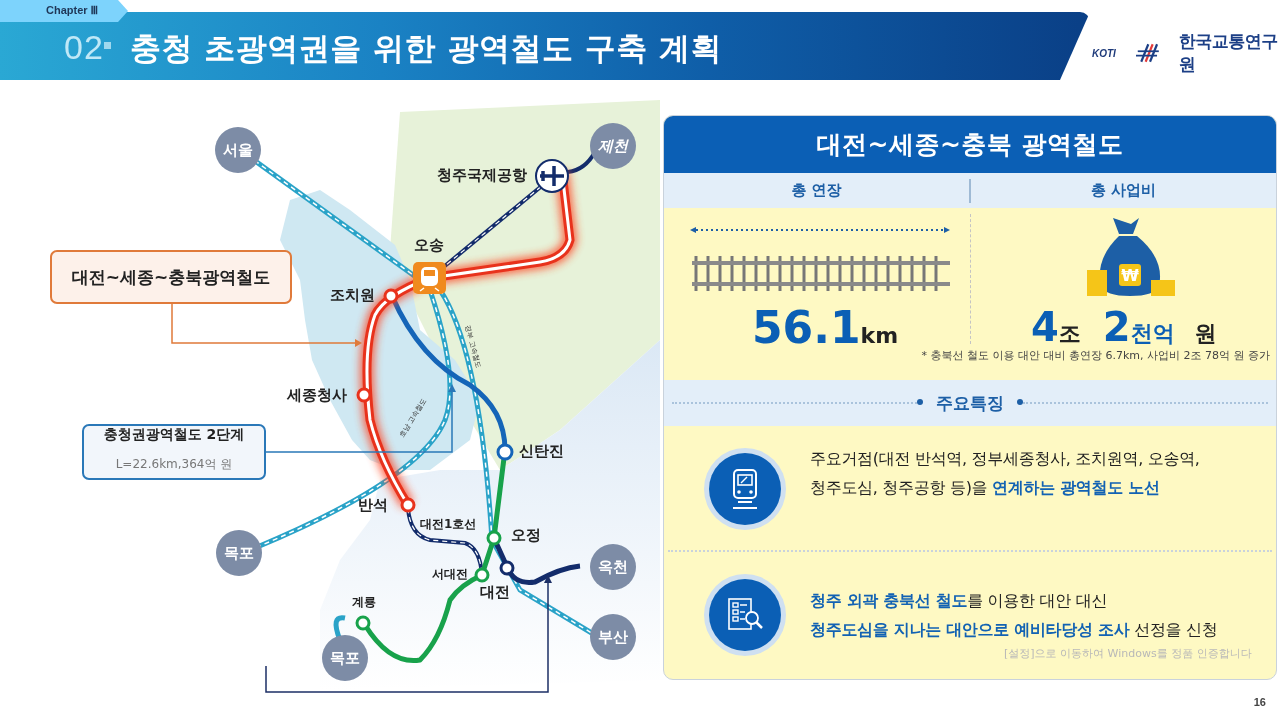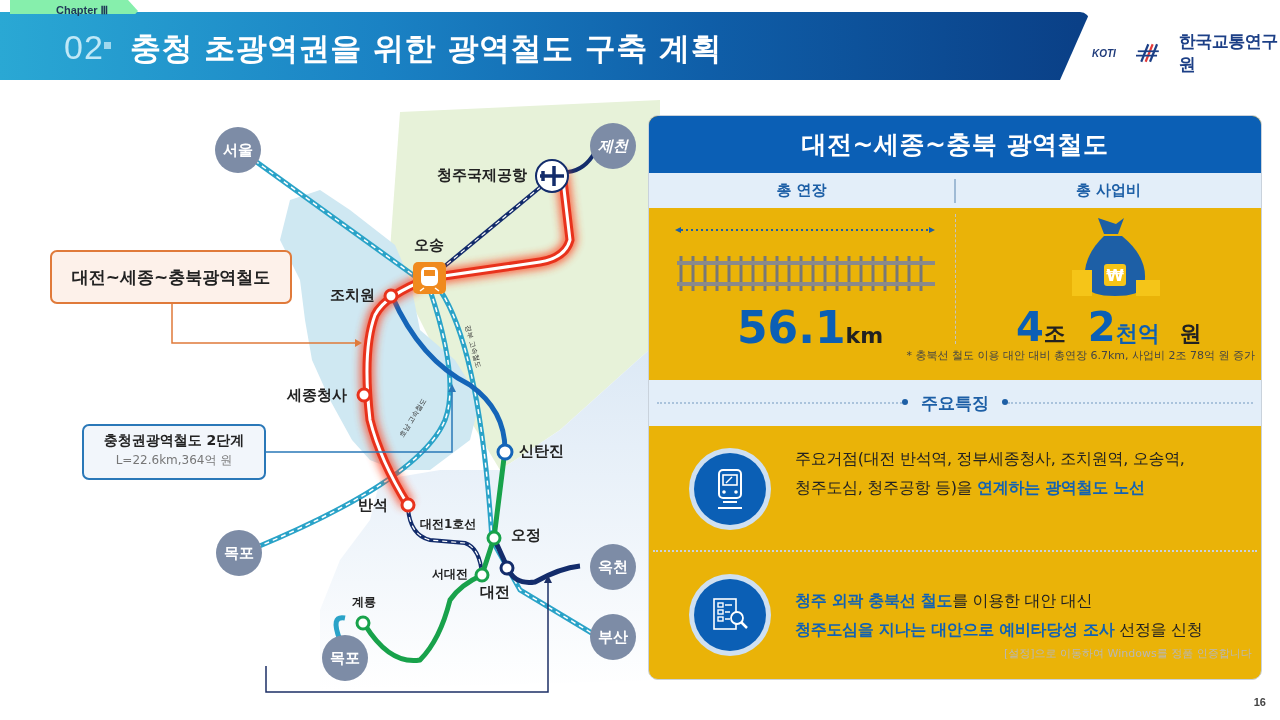--- a/index.html
+++ b/index.html
@@ -1,20 +1,20 @@
 <!DOCTYPE html>
 <html><head>
 <meta charset="utf-8">
 <style>
   * { box-sizing: border-box; margin: 0; padding: 0; }
   html, body { width: 1280px; height: 720px; overflow: hidden; background: #ffffff; font-family: "DejaVu Sans", "Liberation Sans", sans-serif; }
   body { position: relative; }
 
   
-  .chapter-tab { position: absolute; left: 10px; top: 0; width: 128px; height: 14px; background: #86efac; clip-path: polygon(0 0, 118px 0, 128px 11px, 118px 22px, 0 22px); }
+  .chapter-tab { position: absolute; left: 0; top: 0; width: 128px; height: 22px; background: #7dd3fc; clip-path: polygon(0 0, 118px 0, 128px 11px, 118px 22px, 0 22px); }
   .chapter-tab span { position: absolute; left: 46px; top: 4px; font-size: 11px; font-weight: bold; color: #1f3657; font-family: "Liberation Sans", sans-serif; }
   .header-bar { position: absolute; left: 0; top: 12px; width: 1090px; height: 68px;
     background: linear-gradient(90deg, #2aa8d4 0%, #1a82c4 35%, #0f5ea8 65%, #0a3f86 100%);
     clip-path: polygon(0 0, 1090px 0, 1060px 68px, 0 68px); border-radius: 0 10px 0 0; }
   .header-num { position: absolute; left: 64px; top: 28px; font-size: 34px; color: #bfe8f7; font-family: Liberation Sans, sans-serif; letter-spacing: 1px; }
   .header-dot { position: absolute; left: 104px; top: 42px; width: 7px; height: 7px; background: #9fd8ee; }
   .header-title { position: absolute; left: 130px; top: 28px; font-size: 31px; font-weight: bold; color: #ffffff; letter-spacing: 0.5px; }
   .logo { position: absolute; left: 1092px; top: 30px; display: flex; align-items: center; gap: 20px; }
   .logo-koti { font-size: 10px; font-style: italic; font-weight: bold; color: #1e3a7a; font-family: "Liberation Sans", sans-serif; }
   .logo-mark { width: 26px; height: 24px; }
@@ -24,25 +24,25 @@
   .map { position: absolute; left: 0; top: 84px; width: 676px; height: 636px; }
   .map svg { position: absolute; left: 0; top: 0; }
   .city { position: absolute; width: 46px; height: 46px; border-radius: 50%; background: #7d8ca6; color: #fff; font-size: 15px; font-weight: bold; display: flex; align-items: center; justify-content: center; }
   .stn-label { position: absolute; font-size: 15px; font-weight: bold; color: #222; white-space: nowrap; }
   .stn-label.small { font-size: 12px; }
   .line-label { position: absolute; font-size: 7px; color: #333; white-space: nowrap; transform-origin: left top; }
   .callout { position: absolute; border-radius: 7px; text-align: center; }
   .callout-main { left: 50px; top: 250px; width: 242px; height: 54px; border: 2px solid #e07a3a; background: #fdf1ea; font-size: 17px; font-weight: bold; color: #222; line-height: 50px; }
   .callout-2 { left: 82px; top: 424px; width: 184px; height: 56px; border: 2px solid #2a78b8; background: #f2f6fb; }
   .callout-3 { left: 82px; top: 610px; width: 184px; height: 56px; border: 2px solid #1c2f66; background: #f2f4f8; }
-  .callout .t { font-size: 14px; font-weight: bold; color: #222; margin-top: 6px; }
-  .callout .s { font-size: 12px; color: #777; margin-top: 2px; }
+  .callout .t { font-size: 14px; font-weight: bold; color: #222; }
+  .callout .s { font-size: 12px; color: #777; margin-top: 12px; }
 
   
-  .panel { position: absolute; left: 648px; top: 115px; width: 614px; height: 565px; border: 1px solid #c9d2dc; border-radius: 10px; overflow: hidden; background: #eab308; }
+  .panel { position: absolute; left: 663px; top: 115px; width: 614px; height: 565px; border: 1px solid #c9d2dc; border-radius: 10px; overflow: hidden; background: #fef9c3; }
   .panel-title { height: 57px; background: #0b5fb5; color: #fff; font-size: 25px; font-weight: bold; text-align: center; line-height: 57px; letter-spacing: 0.5px; }
   .sub-head { height: 35px; background: #e3eef9; display: flex; align-items: center; }
   .sub-head div { flex: 1; text-align: center; font-size: 15px; font-weight: bold; color: #1d5fa6; }
   .sub-head .sep { flex: 0 0 2px; width: 2px; height: 24px; background: #9fbad5; }
   .stats { position: relative; height: 172px; }
   .stats .vdiv { position: absolute; left: 306px; top: 6px; height: 130px; border-left: 1px dashed #c4c4c4; }
   .stat-length { position: absolute; left: 0; top: 0; width: 306px; height: 160px; }
   .stat-cost { position: absolute; left: 307px; top: 0; width: 306px; height: 160px; }
   .big-num { position: absolute; font-weight: bold; color: #0b5fb5; white-space: nowrap; }
   .big-num .unit { color: #222; font-size: 22px; }

